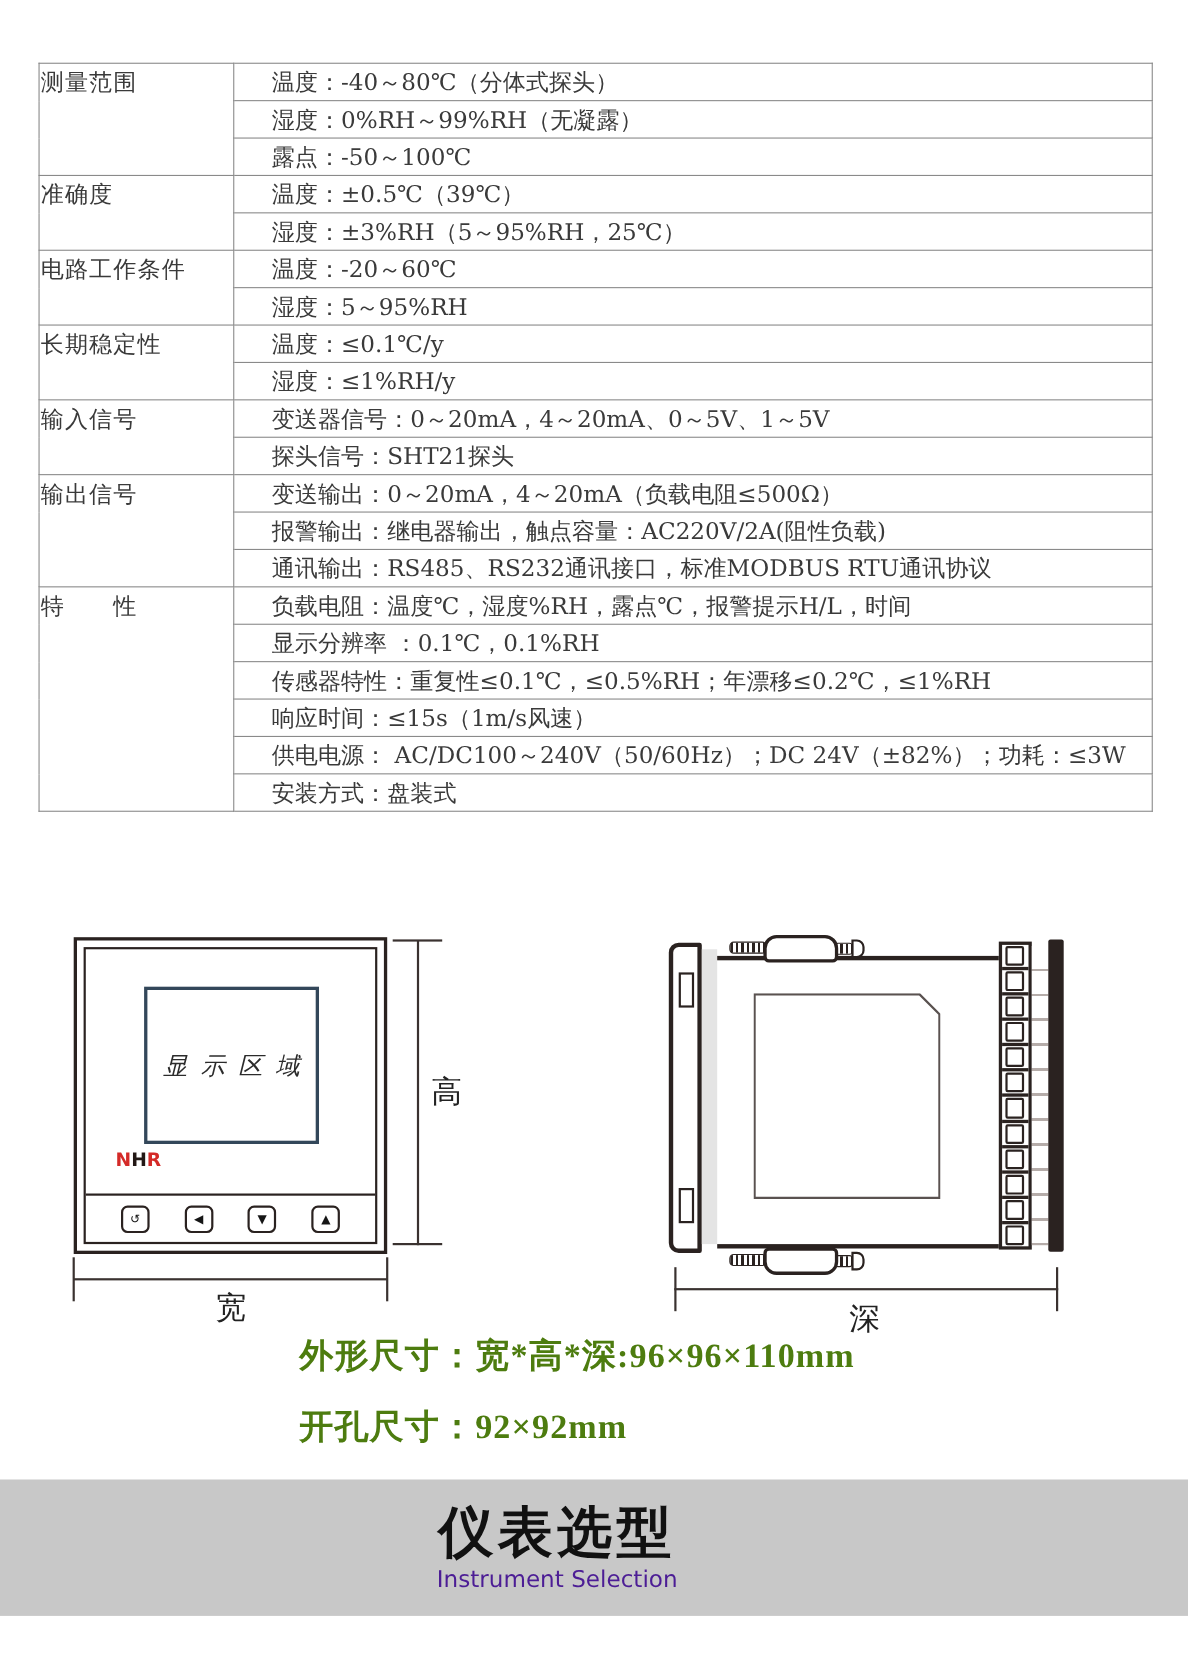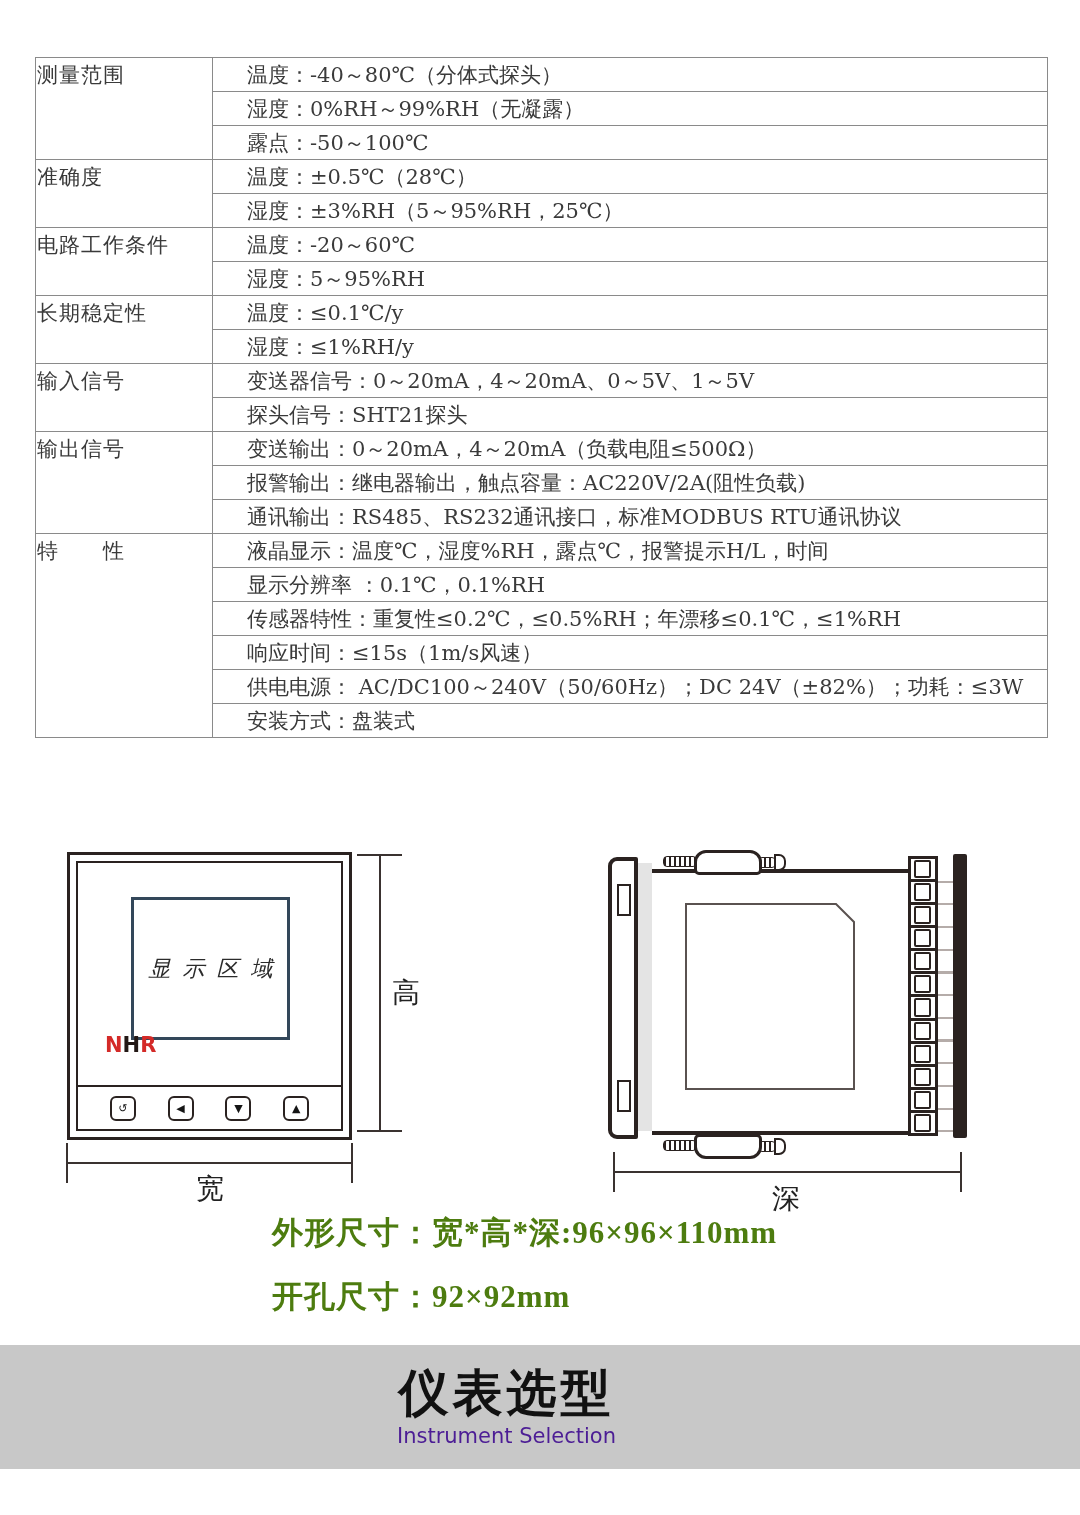--- a/index.html
+++ b/index.html
@@ -11,22 +11,22 @@
   table.spec td{border:1px solid #8a8a8a;font-size:21px;color:#3a3a3a;height:33px;}
   table.spec td.cat{width:174px;vertical-align:top;line-height:33px;letter-spacing:1px;}
   table.spec td.val{padding:0 8px 0 34px;}
 
   
   .front-view{position:absolute;left:67px;top:852px;width:279px;height:282px;border:3px solid #2a2220;background:#fff;}
   .fv-inner{position:absolute;inset:6px;border:2px solid #2a2220;}
   .fv-display{position:absolute;left:61px;top:42px;width:153px;height:137px;border:3px solid #33475a;
               display:flex;align-items:center;justify-content:center;font-style:italic;}
   .fv-display span{font-size:22px;letter-spacing:12px;padding-left:12px;color:#2b2b2b;}
-  .fv-logo{position:absolute;left:35px;top:180px;font-family:"DejaVu Sans",sans-serif;
-           font-weight:900;font-size:21px;letter-spacing:0;line-height:1;text-align:center;}
+  .fv-logo{position:absolute;left:35px;top:192px;font-family:"DejaVu Sans",sans-serif;
+           font-weight:900;font-size:17px;letter-spacing:0;line-height:1;text-align:center;}
   .fv-strip{position:absolute;left:0;right:0;bottom:0;height:42px;border-top:2px solid #2a2220;
             display:flex;align-items:center;justify-content:space-evenly;}
   .fv-btn{width:22px;height:21px;border:2px solid #2a2220;border-radius:6px;background:#fff;
           display:flex;align-items:center;justify-content:center;}
   .fv-btn span{font-family:"DejaVu Sans",sans-serif;font-size:11px;line-height:1;color:#151515;}
 
   
   .dline{position:absolute;background:#3a3230;}
   .dlabel{position:absolute;font-size:28px;color:#222;}
 
@@ -77,21 +77,21 @@
           <td class="val">温度：-40～80℃（分体式探头）</td>
         </tr>
         <tr>
           <td class="val">湿度：0%RH～99%RH（无凝露）</td>
         </tr>
         <tr>
           <td class="val">露点：-50～100℃</td>
         </tr>
         <tr>
           <td class="cat" rowspan="2">准确度</td>
-          <td class="val">温度：±0.5℃（28℃）</td>
+          <td class="val">温度：±0.5℃（39℃）</td>
         </tr>
         <tr>
           <td class="val">湿度：±3%RH（5～95%RH，25℃）</td>
         </tr>
         <tr>
           <td class="cat" rowspan="2">电路工作条件</td>
           <td class="val">温度：-20～60℃</td>
         </tr>
         <tr>
           <td class="val">湿度：5～95%RH</td>
@@ -115,27 +115,27 @@
           <td class="val">变送输出：0～20mA，4～20mA（负载电阻≤500Ω）</td>
         </tr>
         <tr>
           <td class="val">报警输出：继电器输出，触点容量：AC220V/2A(阻性负载)</td>
         </tr>
         <tr>
           <td class="val">通讯输出：RS485、RS232通讯接口，标准MODBUS RTU通讯协议</td>
         </tr>
         <tr>
           <td class="cat" rowspan="6">特　　性</td>
-          <td class="val">液晶显示：温度℃，湿度%RH，露点℃，报警提示H/L，时间</td>
+          <td class="val">负载电阻：温度℃，湿度%RH，露点℃，报警提示H/L，时间</td>
         </tr>
         <tr>
           <td class="val">显示分辨率 ：0.1℃，0.1%RH</td>
         </tr>
         <tr>
-          <td class="val">传感器特性：重复性≤0.2℃，≤0.5%RH；年漂移≤0.1℃，≤1%RH</td>
+          <td class="val">传感器特性：重复性≤0.1℃，≤0.5%RH；年漂移≤0.2℃，≤1%RH</td>
         </tr>
         <tr>
           <td class="val">响应时间：≤15s（1m/s风速）</td>
         </tr>
         <tr>
           <td class="val">供电电源： AC/DC100～240V（50/60Hz）；DC 24V（±82%）；功耗：≤3W</td>
         </tr>
         <tr>
           <td class="val">安装方式：盘装式</td>
         </tr>

